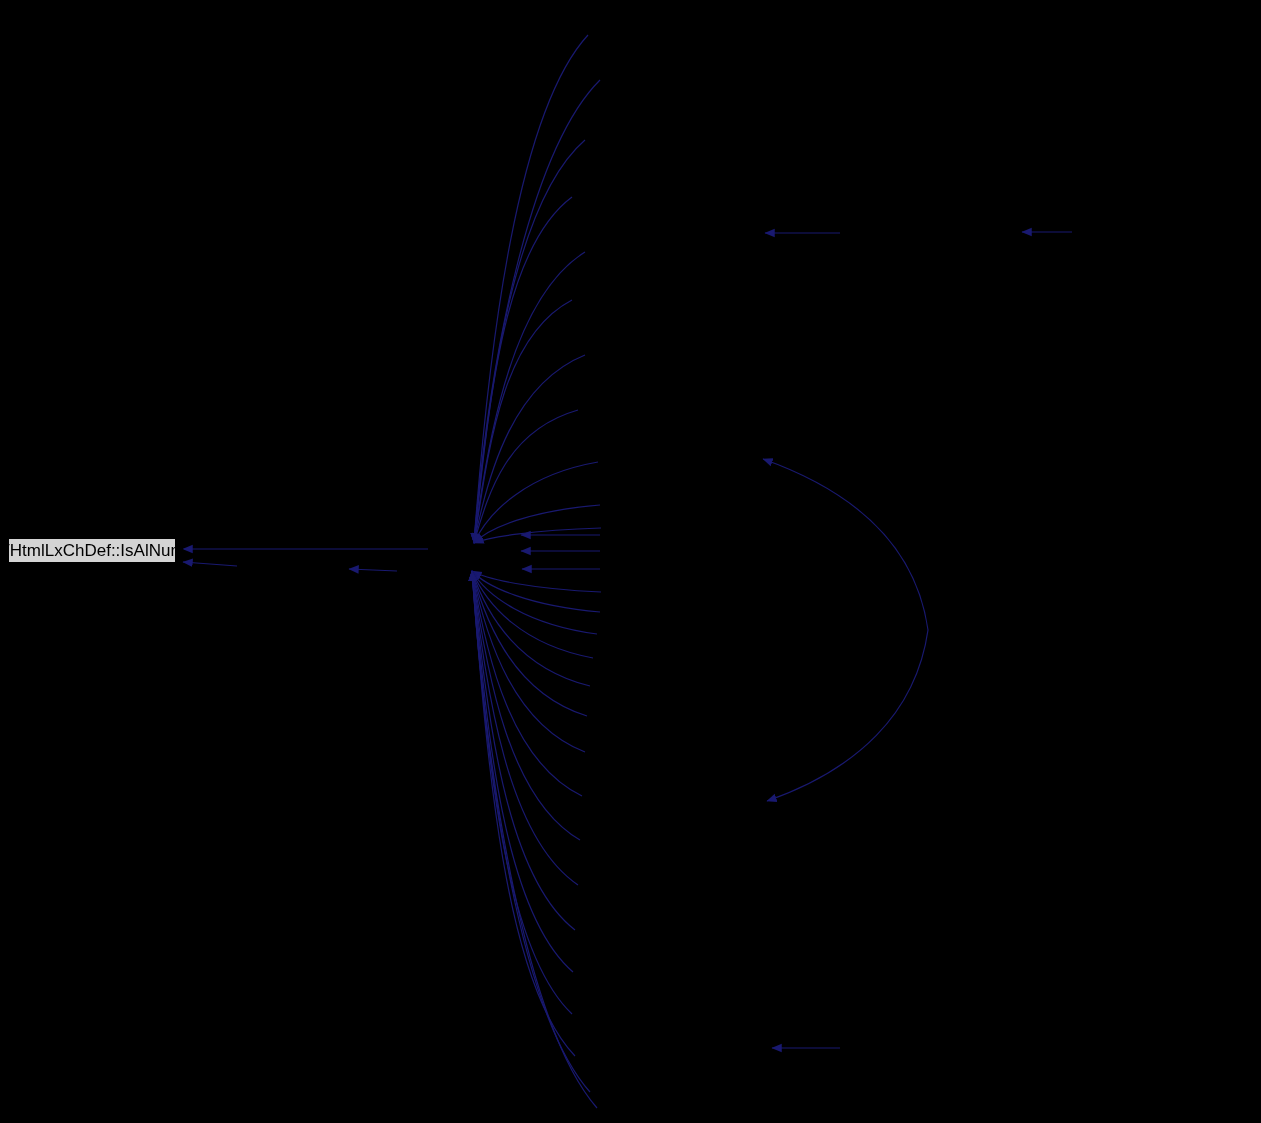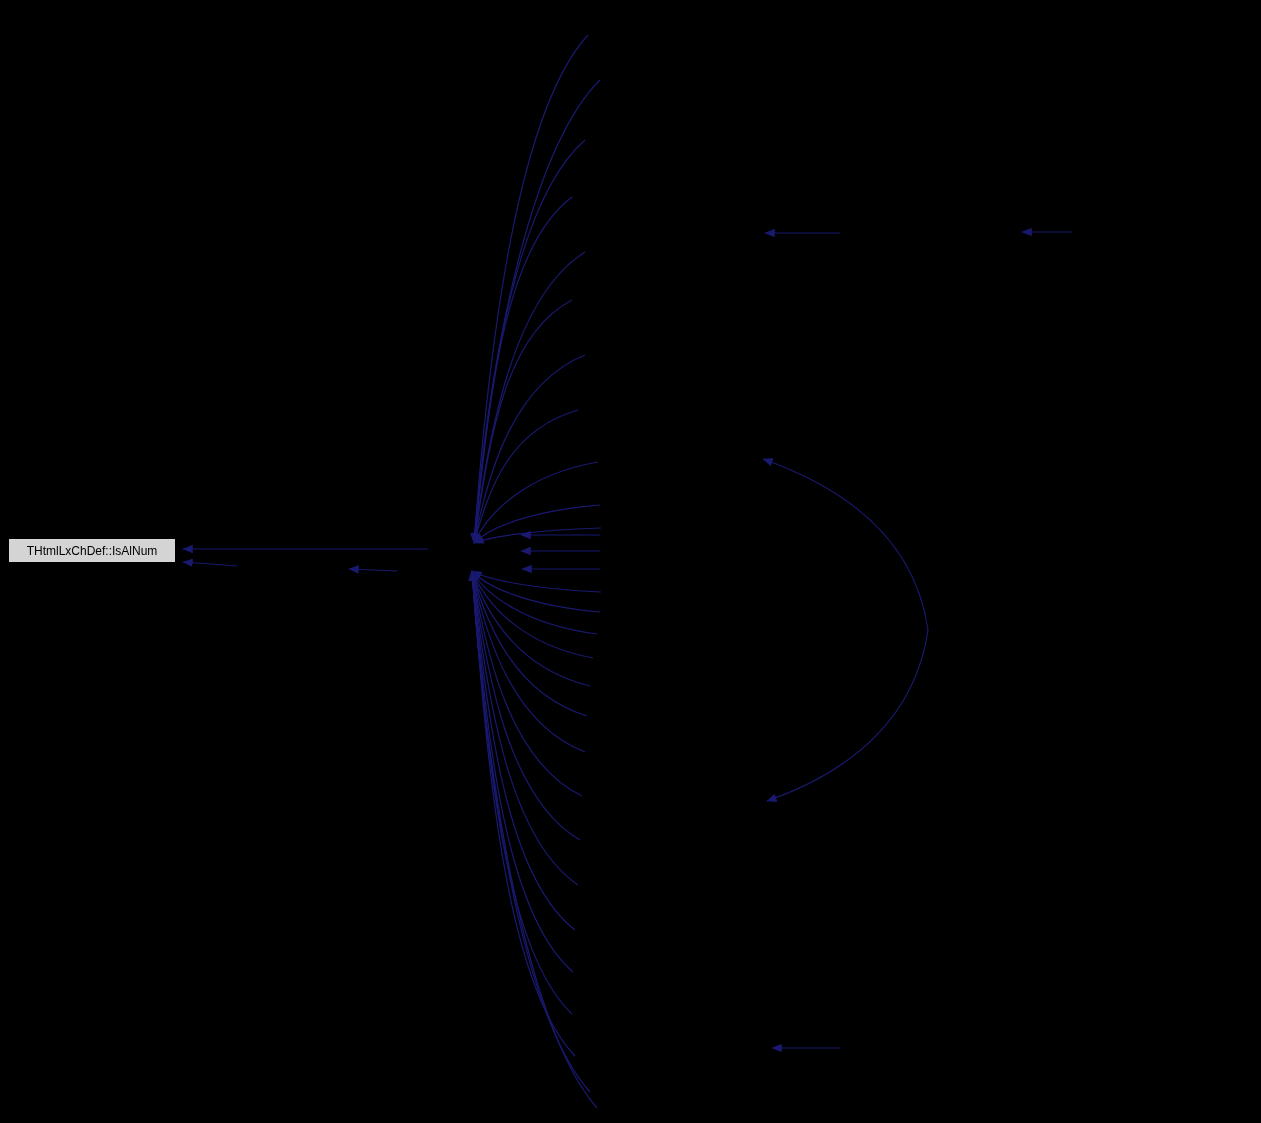--- a/index.html
+++ b/index.html
@@ -20,21 +20,21 @@
     left: 0;
     top: 0;
   }
   .node-box {
     position: absolute;
     display: flex;
     align-items: center;
     justify-content: center;
     box-sizing: border-box;
     font-family: "Liberation Sans", sans-serif;
-    font-size: 12px;
+    font-size: 17px;
     line-height: 1;
     white-space: nowrap;
     border: 1px solid #000;
     cursor: pointer;
   }
 </style>
 </head>
 <body style="background: rgb(0, 0, 0);">
 
 <div id="canvas" style="background: rgb(0, 0, 0);">

